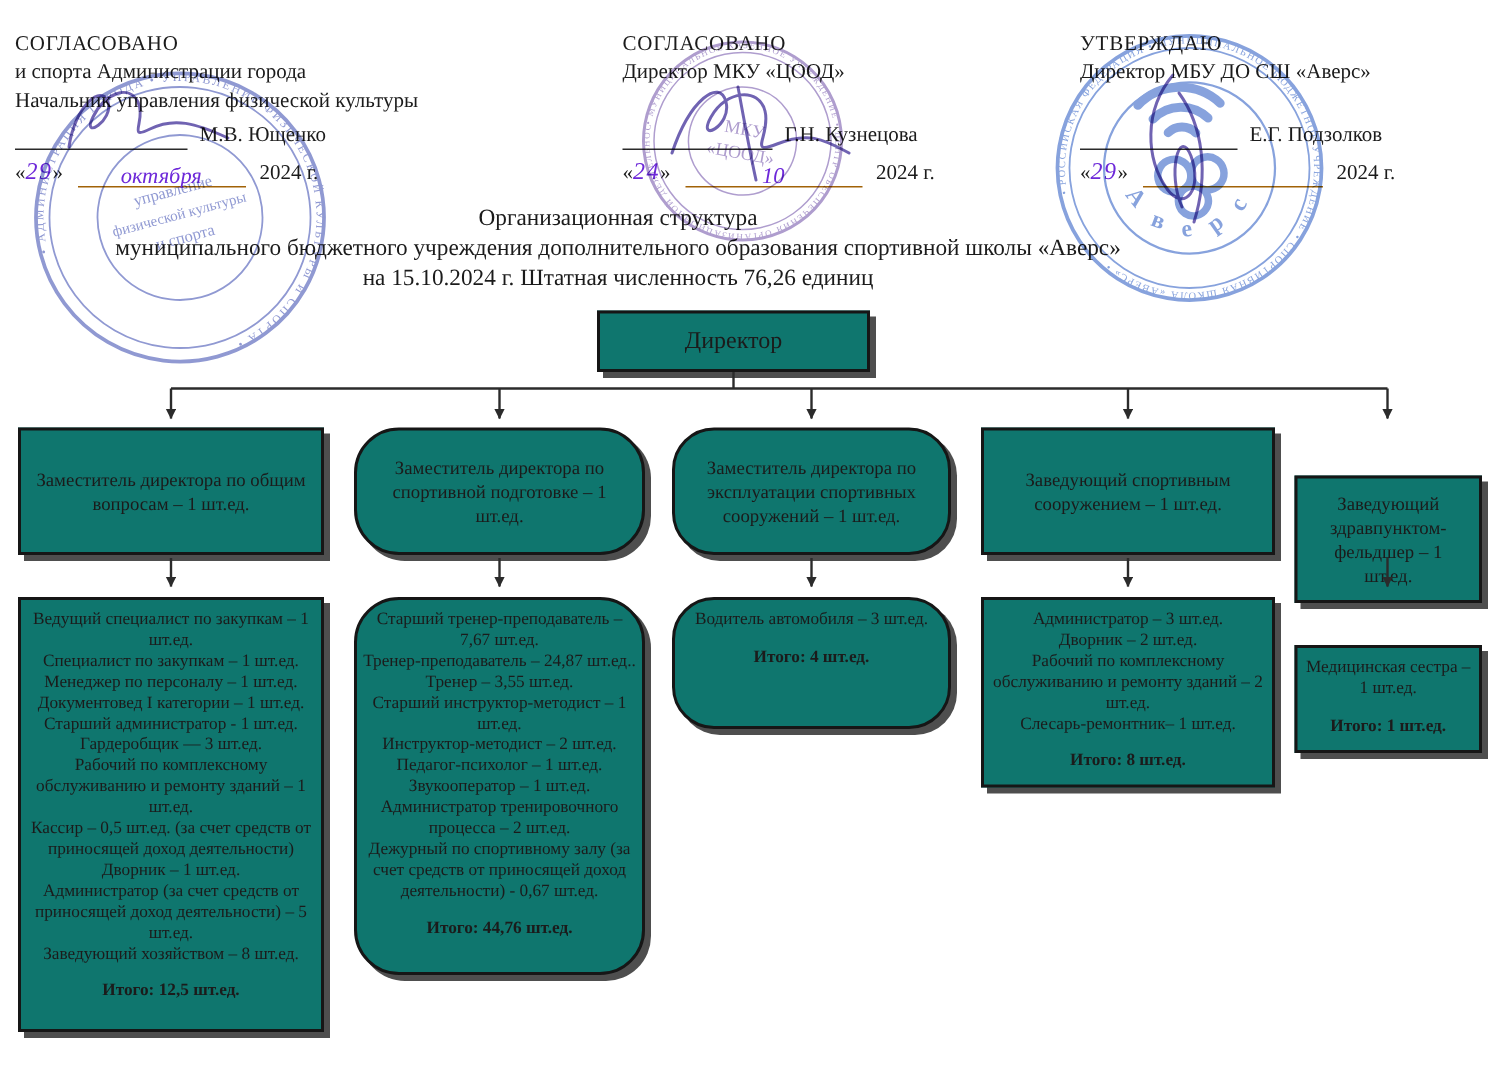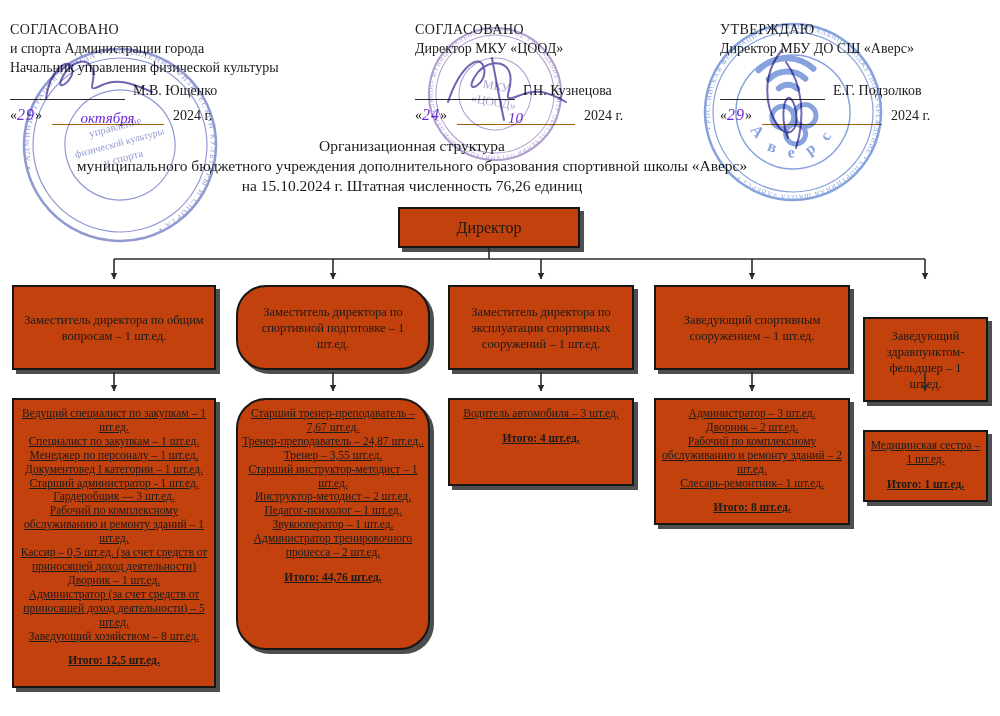--- a/index.html
+++ b/index.html
@@ -16,32 +16,32 @@
   .sign-line{display:inline-block;border-bottom:1px solid #2a2a2a;height:15px;vertical-align:bottom;margin-right:8px;}
   .date-row{margin-top:5px;white-space:nowrap;}
   .date-line{display:inline-block;border-bottom:1px solid #a16207;height:15px;vertical-align:bottom;
              text-align:center;margin:0 6px;}
   .hand{color:#6d28d9;font-style:italic;font-size:15px;}
   .hand.big{font-size:16px;letter-spacing:1px;}
   
   .doc-title{position:absolute;left:0;top:136px;width:824px;text-align:center;
              font-size:15.5px;line-height:20px;}
   
-  .node{position:absolute;box-sizing:border-box;background:#c2410c;border:2px solid #161616;
+  .node{position:absolute;box-sizing:border-box;background:#0f766e;border:2px solid #161616;
         box-shadow:4px 4px 0 0 #4e4e4e;text-align:center;}
   .director{left:398px;top:207px;width:182px;height:41px;display:flex;align-items:center;justify-content:center;
             font-size:16px;}
   .dept{top:285px;height:85px;display:flex;align-items:center;justify-content:center;
         font-size:12.5px;line-height:16px;padding:2px 10px;}
-  .detail{top:398px;font-size:11.5px;line-height:13.9px;padding:7px 4px 8px 4px;text-decoration:underline;}
+  .detail{top:398px;font-size:11.5px;line-height:13.9px;padding:7px 4px 8px 4px;}
   .staff-line{text-align:center;}
   .total{margin-top:11px;font-weight:bold;}
   .c1{left:12px;width:204px;}
   .c2{left:236px;width:194px;border-radius:30px;}
-  .c3{left:448px;width:186px;}
+  .c3{left:448px;width:186px;border-radius:28px;}
   .c4{left:654px;width:196px;}
   .c5{left:863px;width:125px;margin-top:32px;}
   .h1{min-height:290px;}
   .h2{min-height:252px;}
   .h3{min-height:88px;}
   .h4{min-height:120px;}
   .h5{min-height:50px;}
   
   .overlay{position:absolute;left:0;top:0;pointer-events:none;}
   .stamp{position:absolute;mix-blend-mode:multiply;opacity:.58;pointer-events:none;}
@@ -125,20 +125,21 @@
   <div class="node detail c2 h2">
     <div>
         <div class="staff-line">Старший тренер-преподаватель – 7,67 шт.ед.</div>
         <div class="staff-line">Тренер-преподаватель – 24,87 шт.ед..</div>
         <div class="staff-line">Тренер – 3,55 шт.ед.</div>
         <div class="staff-line">Старший инструктор-методист – 1 шт.ед.</div>
         <div class="staff-line">Инструктор-методист – 2 шт.ед.</div>
         <div class="staff-line">Педагог-психолог – 1 шт.ед.</div>
         <div class="staff-line">Звукооператор – 1 шт.ед.</div>
         <div class="staff-line">Администратор тренировочного процесса – 2 шт.ед.</div>
+        <div class="staff-line">Дежурный по спортивному залу (за счет средств от приносящей доход деятельности) - 0,67 шт.ед.</div>
       </div>
     <div class="total">Итого: 44,76 шт.ед.</div>
   </div>
   <div class="node detail c3 h3">
     <div>
         <div class="staff-line">Водитель автомобиля – 3 шт.ед.</div>
       </div>
     <div class="total">Итого: 4 шт.ед.</div>
   </div>
   <div class="node detail c4 h4">

